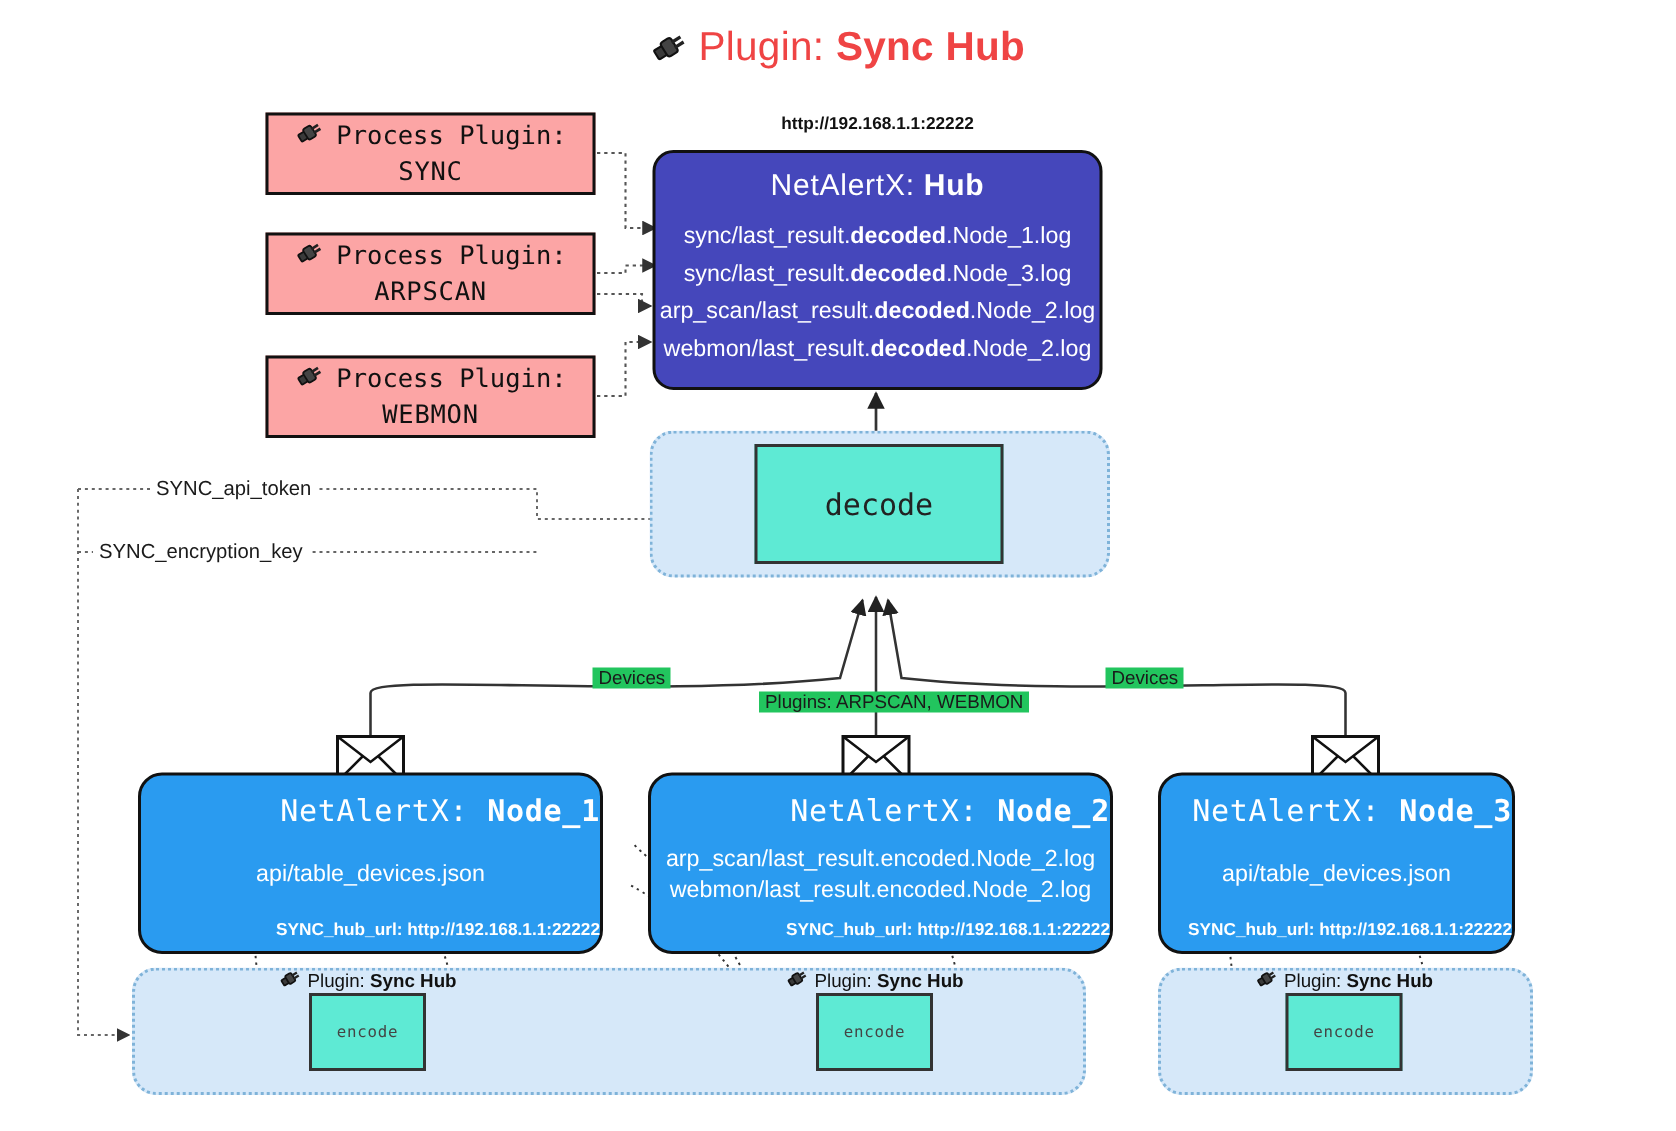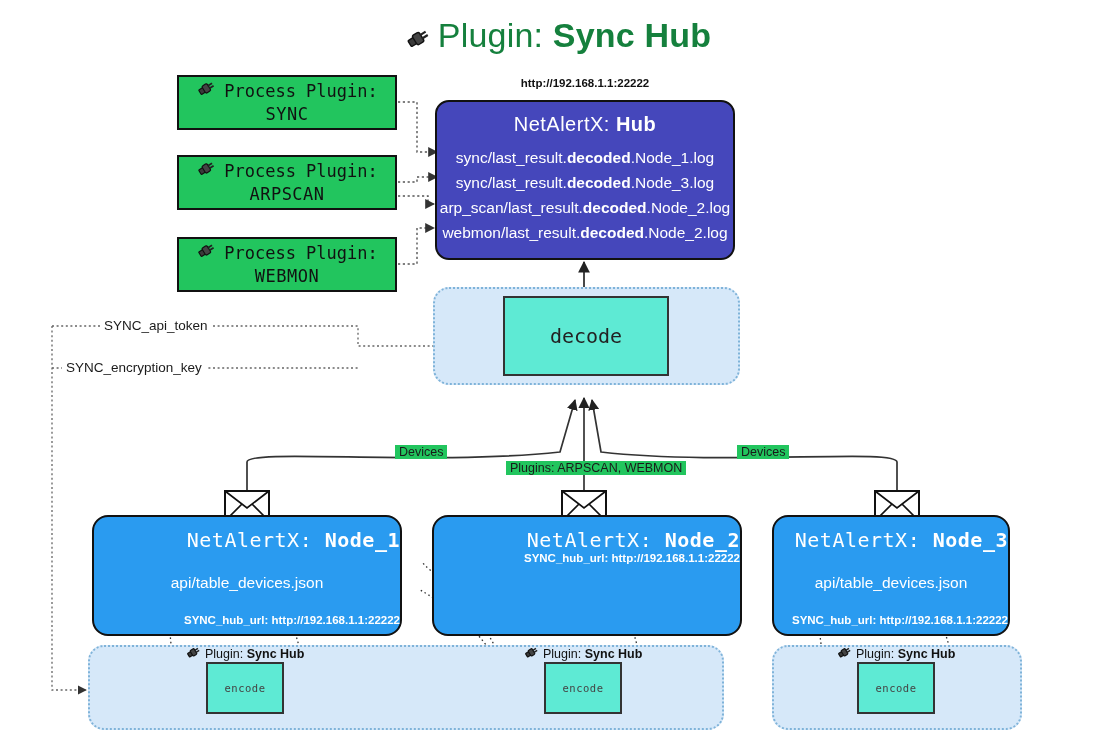--- a/index.html
+++ b/index.html
@@ -1,27 +1,27 @@
 <!DOCTYPE html>
 <html><head>
 <meta charset="utf-8">
 <style>
   html,body{margin:0;padding:0;background:#ffffff;}
   body{width:1117px;height:754px;overflow:hidden;font-family:"Liberation Sans",sans-serif;}
   #stage{position:relative;width:1117px;height:754px;}
   svg#diagram{position:absolute;left:0;top:0;width:1117px;height:754px;}
 
   .ttl-wrap{position:absolute;left:0;top:16px;width:1117px;text-align:center;}
-  .ttl{display:inline-block;font-size:34px;color:#15803d;letter-spacing:.2px;}
+  .ttl{display:inline-block;font-size:27px;color:#ef4444;letter-spacing:.2px;}
   .ttl b{font-weight:bold;}
   .plug{display:inline-block;vertical-align:-3px;margin-right:6px;}
 
   .box{position:absolute;box-sizing:border-box;}
 
-  .proc{border:2px solid #111;background:#22c55e;display:flex;flex-direction:column;
+  .proc{border:2px solid #111;background:#fca5a5;display:flex;flex-direction:column;
         align-items:center;justify-content:center;font-family:"DejaVu Sans Mono",monospace;
         font-size:17px;color:#111;line-height:1.35;}
   .proc .l1{display:flex;align-items:center;white-space:nowrap;}
   .proc .l2{letter-spacing:.5px;}
 
   .hub{background:#4547bb;border:2.5px solid #111;border-radius:14px;color:#fff;
        display:flex;flex-direction:column;align-items:center;padding-top:11px;}
   .hub .hname{font-family:Liberation Sans, sans-serif;font-size:20px;letter-spacing:.5px;margin-bottom:9px;}
   .hub .hname b{font-weight:bold;}
   .hub .hrow{font-size:15.5px;line-height:1.62;white-space:nowrap;}
@@ -216,20 +216,24 @@
       <b>Node_1</b></div>
     <div class="nlines">
       <div class="nline">api/table_devices.json</div>
     </div>
     <div class="nfoot">SYNC_hub_url: http://192.168.1.1:22222</div>
   </div>
 
   <div class="box node" style="left:432px;top:515px;width:310px;height:121px;">
     <div class="nname"><span>NetAlertX:</span>
       <b>Node_2</b></div>
+    <div class="nlines">
+      <div class="nline">arp_scan/last_result.encoded.Node_2.log</div>
+      <div class="nline">webmon/last_result.encoded.Node_2.log</div>
+    </div>
     <div class="nfoot">SYNC_hub_url: http://192.168.1.1:22222</div>
   </div>
 
   <div class="box node" style="left:772px;top:515px;width:238px;height:121px;">
     <div class="nname"><span>NetAlertX:</span>
       <b>Node_3</b></div>
     <div class="nlines">
       <div class="nline">api/table_devices.json</div>
     </div>
     <div class="nfoot">SYNC_hub_url: http://192.168.1.1:22222</div>

